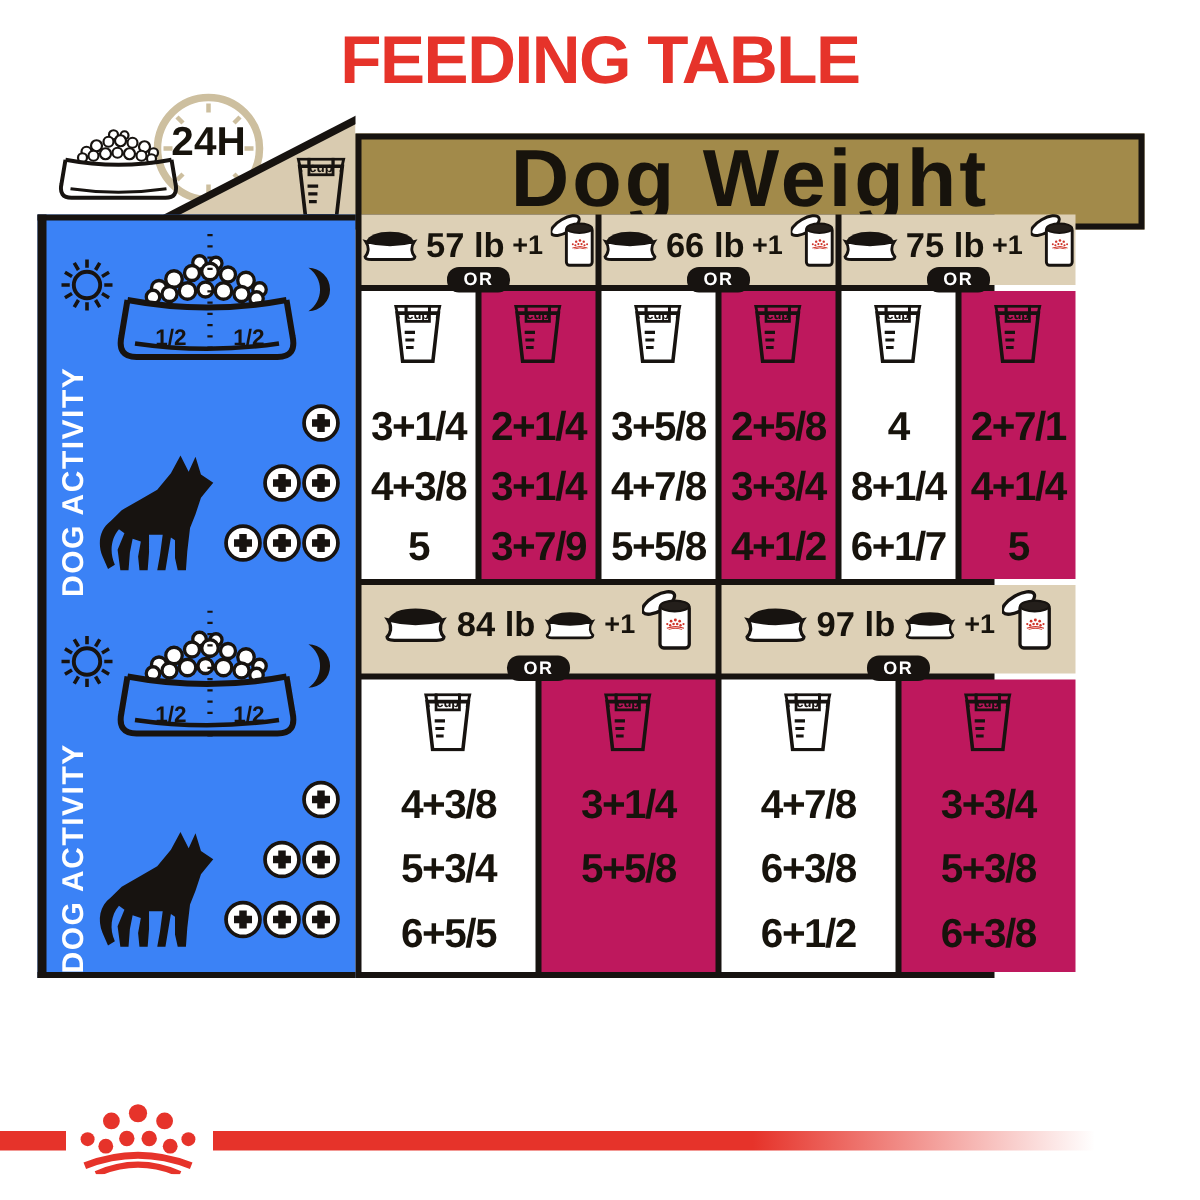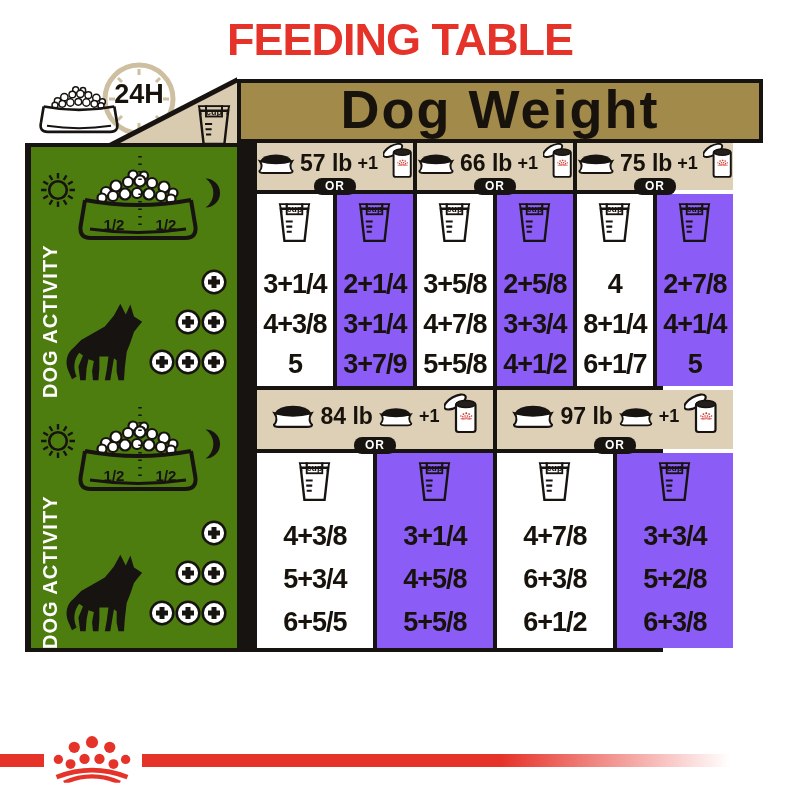--- a/index.html
+++ b/index.html
@@ -1,52 +1,52 @@
 <!DOCTYPE html>
 <html><head>
 <meta charset="utf-8">
 <style>
   html,body{margin:0;padding:0;background:#fff;}
   .page{position:relative;width:800px;height:800px;background:#fff;overflow:hidden;
         font-family:"Liberation Sans",sans-serif;border-radius:16px;}
   .title{position:absolute;left:0;right:0;top:14px;text-align:center;color:#e6332a;
          font-size:45px;font-weight:bold;letter-spacing:-1px;}
   
-  .band{position:absolute;left:237px;top:79px;width:526px;height:64px;background:#a28a4a;
+  .band{position:absolute;left:237px;top:89px;width:526px;height:64px;background:#a28a4a;
         border:4px solid #171310;box-sizing:border-box;display:flex;align-items:center;
         justify-content:center;}
   .band span{font-size:54px;font-weight:bold;color:#17130c;letter-spacing:2px;margin-top:-4px;}
   
   .corner{position:absolute;left:25px;top:55px;width:212px;height:92px;}
   
-  .sidebar{position:absolute;left:25px;top:143px;width:212px;height:509px;background:#4d7c0f;
+  .sidebar{position:absolute;left:25px;top:143px;width:212px;height:509px;background:#3b82f6;
            border-left:6px solid #171310;border-top:4px solid #171310;border-bottom:4px solid #171310;
            box-sizing:border-box;}
   .half{position:absolute;left:0;width:206px;height:250px;}
   .half.h1{top:0;} .half.h2{top:251px;}
   .half>*{position:absolute;}
   .act-label{left:6px;top:98px;height:152px;width:26px;display:flex;align-items:center;
              justify-content:center;writing-mode:vertical-rl;transform:rotate(180deg);
              color:#fff;font-size:20px;font-weight:bold;letter-spacing:1px;white-space:nowrap;}
   
   .tablegrid{position:absolute;left:237px;top:143px;width:426px;height:509px;background:#171310;
-             box-sizing:border-box;padding:0 4px 4px 20px;display:grid;
+             box-sizing:border-box;padding:0 4px 4px 4px;display:grid;
              grid-template-rows:47px 192px 59px auto;row-gap:4px;}
   .hrow,.vrow{display:grid;gap:4px;}
   .hrow1{grid-template-columns:repeat(3,1fr);} .vrow1{grid-template-columns:repeat(6,1fr);}
   .hrow2{grid-template-columns:repeat(2,1fr);} .vrow2{grid-template-columns:repeat(4,1fr);}
   .hcell{position:relative;background:#ddd0b6;display:flex;align-items:center;
          justify-content:center;gap:5px;padding-bottom:7px;}
   .hcell .wt{font-size:23px;font-weight:bold;color:#17130c;white-space:nowrap;}
   .hcell .p1{font-size:18px;font-weight:bold;color:#17130c;}
   .orpill{position:absolute;bottom:-5px;left:50%;transform:translateX(-50%);z-index:3;
           background:#171310;color:#fff;font-size:12px;font-weight:bold;letter-spacing:1px;
           padding:2px 11px 3px;border-radius:8px;line-height:1;}
   .vcell{display:flex;flex-direction:column;align-items:center;background:#fff;}
-  .vcell.tan{background:#8b5cf6;}
+  .vcell.tan{background:#be185d;}
   .vcell .cup{margin-top:9px;}
   .vals{display:flex;flex-direction:column;align-items:center;}
   .vrow1 .vals{margin-top:22px;} .vrow2 .vals{margin-top:14px;}
   .val{height:40px;display:flex;align-items:center;font-size:27px;font-weight:bold;
        color:#17130c;letter-spacing:-1px;}
   .vrow2 .val{height:43px;}
   .can-h{margin-top:-5px;}
   
   .redbar-l{position:absolute;left:0;top:754px;width:44px;height:13px;background:#e6332a;}
   .redbar-r{position:absolute;left:142px;top:754px;width:600px;height:13px;
@@ -326,21 +326,21 @@
           <div class="val">4</div>
           <div class="val">8+1/4</div>
           <div class="val">6+1/7</div>
         </div>
       </div>
       <div class="vcell tan">
         <svg class="cup" width="33" height="39">
             <use href="#sym-cup"></use>
           </svg>
         <div class="vals">
-          <div class="val">2+7/8</div>
+          <div class="val">2+7/1</div>
           <div class="val">4+1/4</div>
           <div class="val">5</div>
         </div>
       </div>
     </div>
 
     <div class="hrow hrow2">
       <div class="hcell">
         <svg width="44" height="26">
             <use href="#sym-bowl"></use>
@@ -381,41 +381,40 @@
           <div class="val">5+3/4</div>
           <div class="val">6+5/5</div>
         </div>
       </div>
       <div class="vcell tan">
         <svg class="cup" width="33" height="39">
             <use href="#sym-cup"></use>
           </svg>
         <div class="vals">
           <div class="val">3+1/4</div>
-          <div class="val">4+5/8</div>
           <div class="val">5+5/8</div>
         </div>
       </div>
       <div class="vcell">
         <svg class="cup" width="33" height="39">
             <use href="#sym-cup"></use>
           </svg>
         <div class="vals">
           <div class="val">4+7/8</div>
           <div class="val">6+3/8</div>
           <div class="val">6+1/2</div>
         </div>
       </div>
       <div class="vcell tan">
         <svg class="cup" width="33" height="39">
             <use href="#sym-cup"></use>
           </svg>
         <div class="vals">
           <div class="val">3+3/4</div>
-          <div class="val">5+2/8</div>
+          <div class="val">5+3/8</div>
           <div class="val">6+3/8</div>
         </div>
       </div>
     </div>
   </div>
 
   <div class="redbar-l"></div>
   <div class="redbar-r"></div>
   <svg class="crown-logo" width="84" height="49" viewBox="0 0 90 52" color="#e6332a">
     <use href="#sym-crown"></use>

